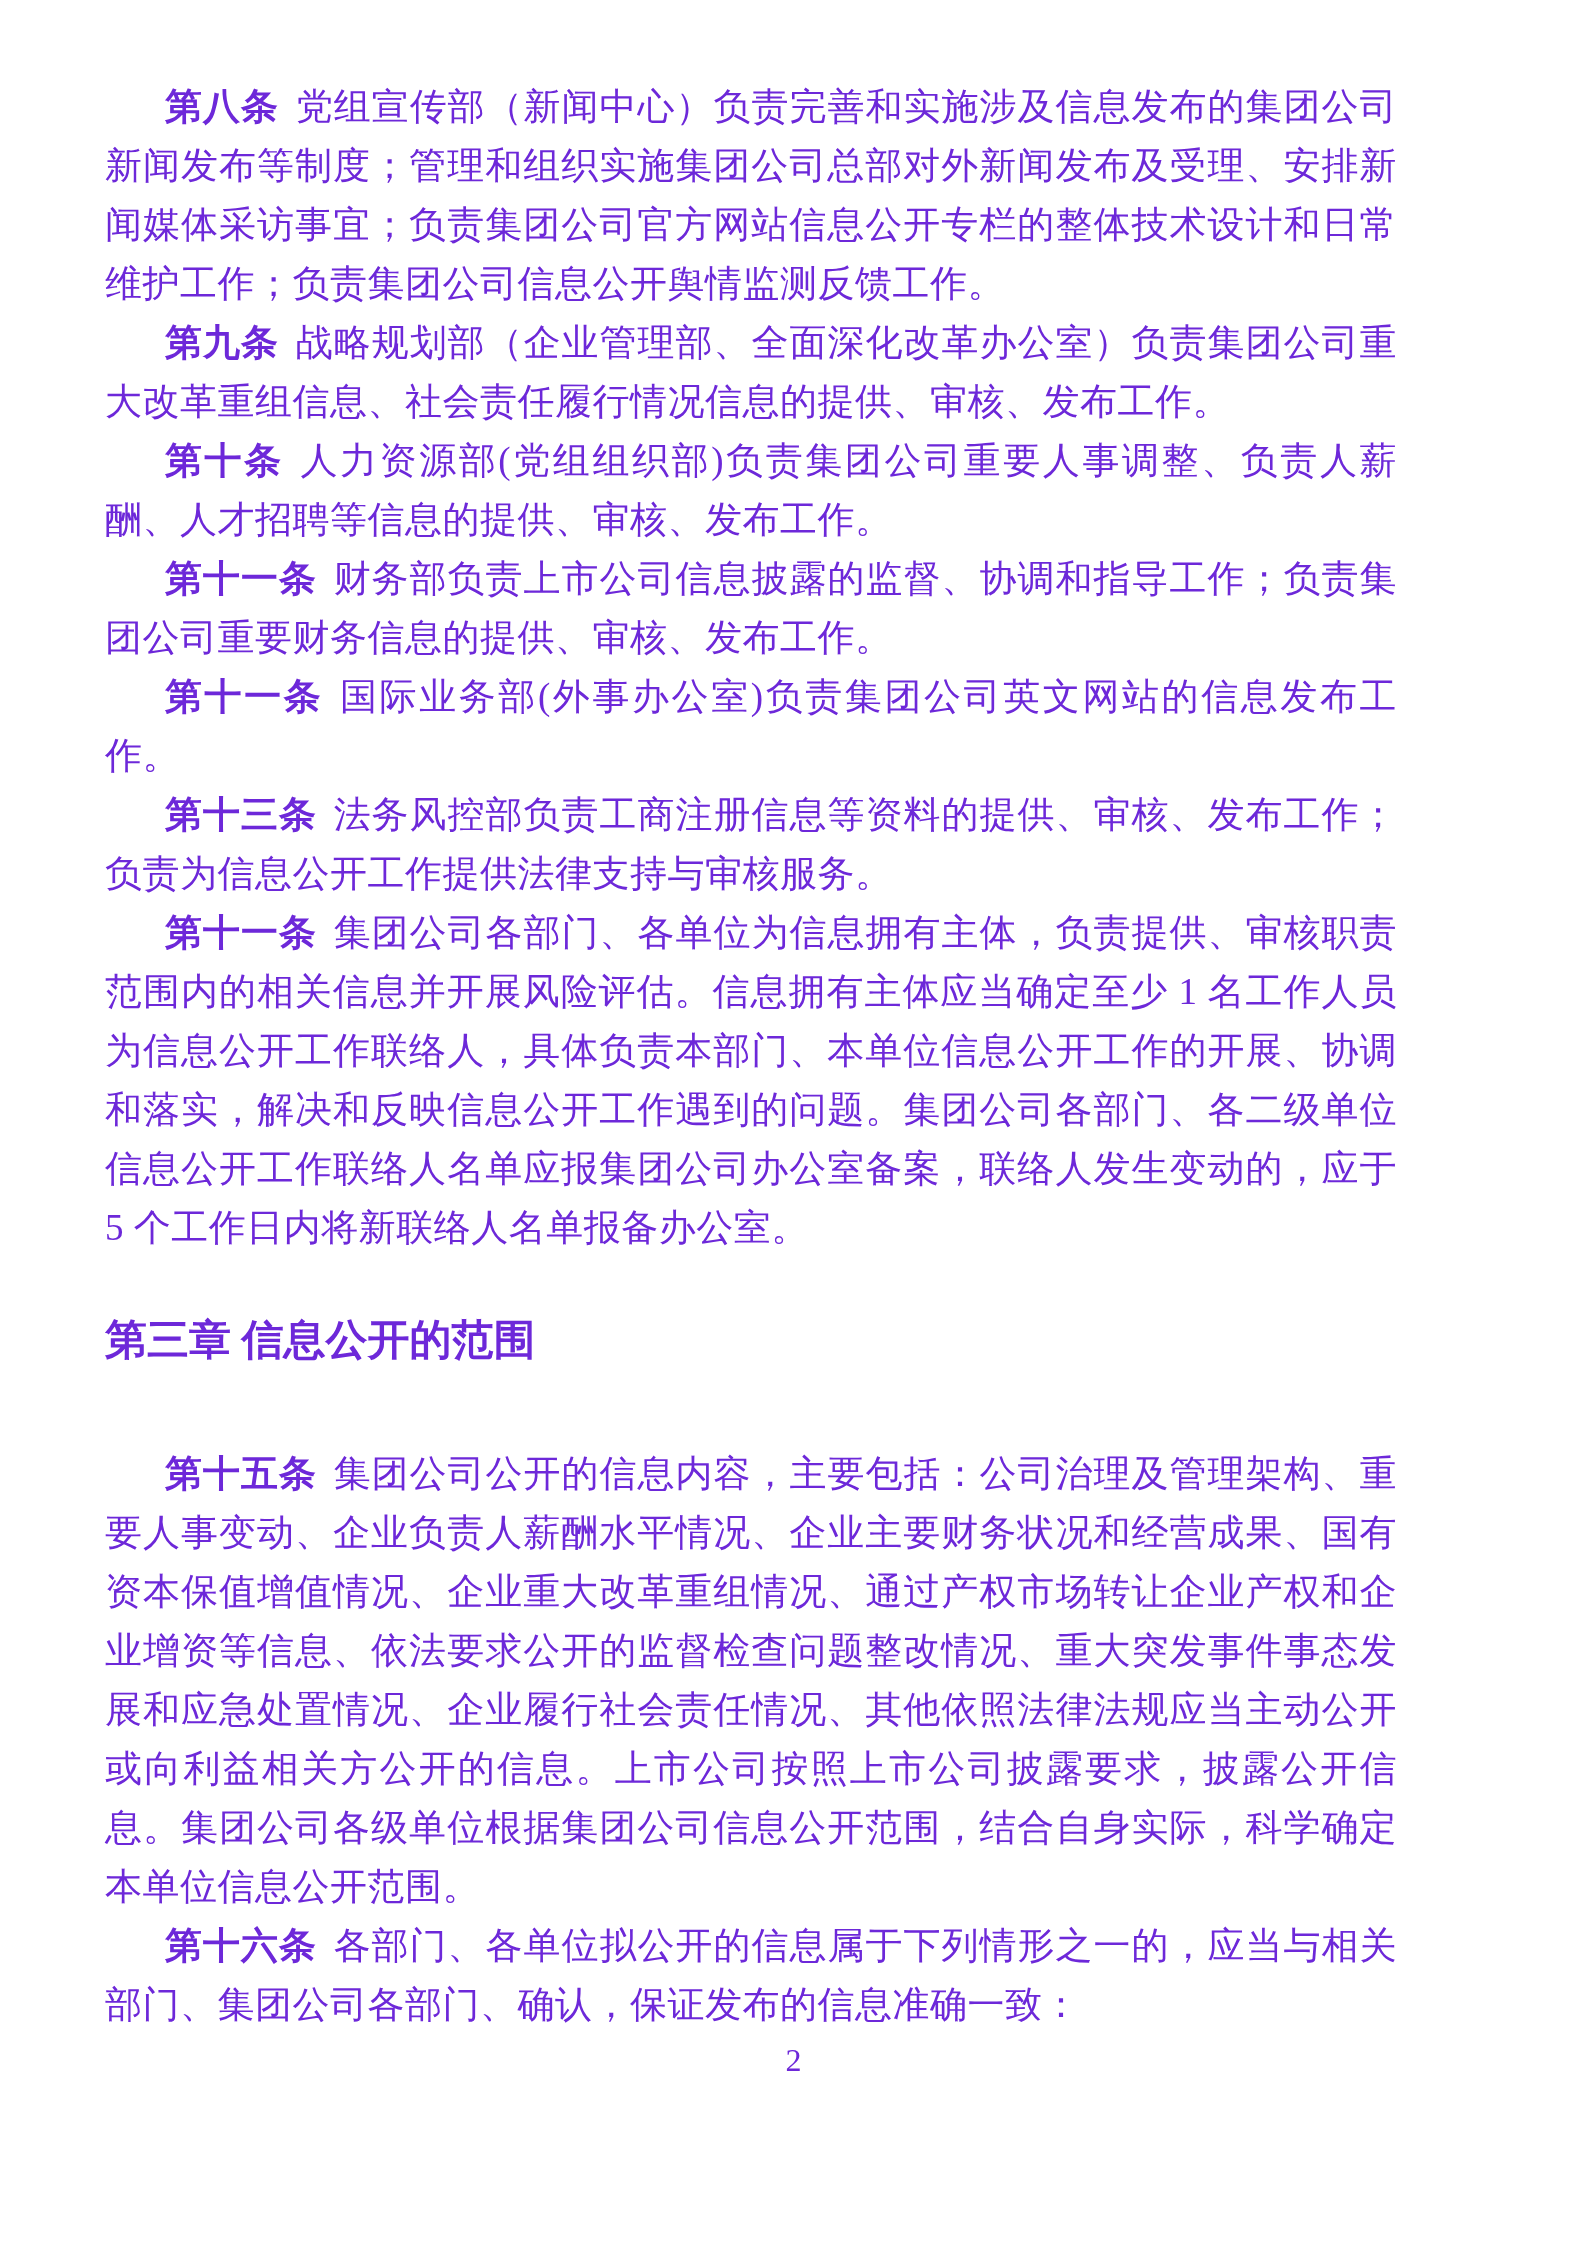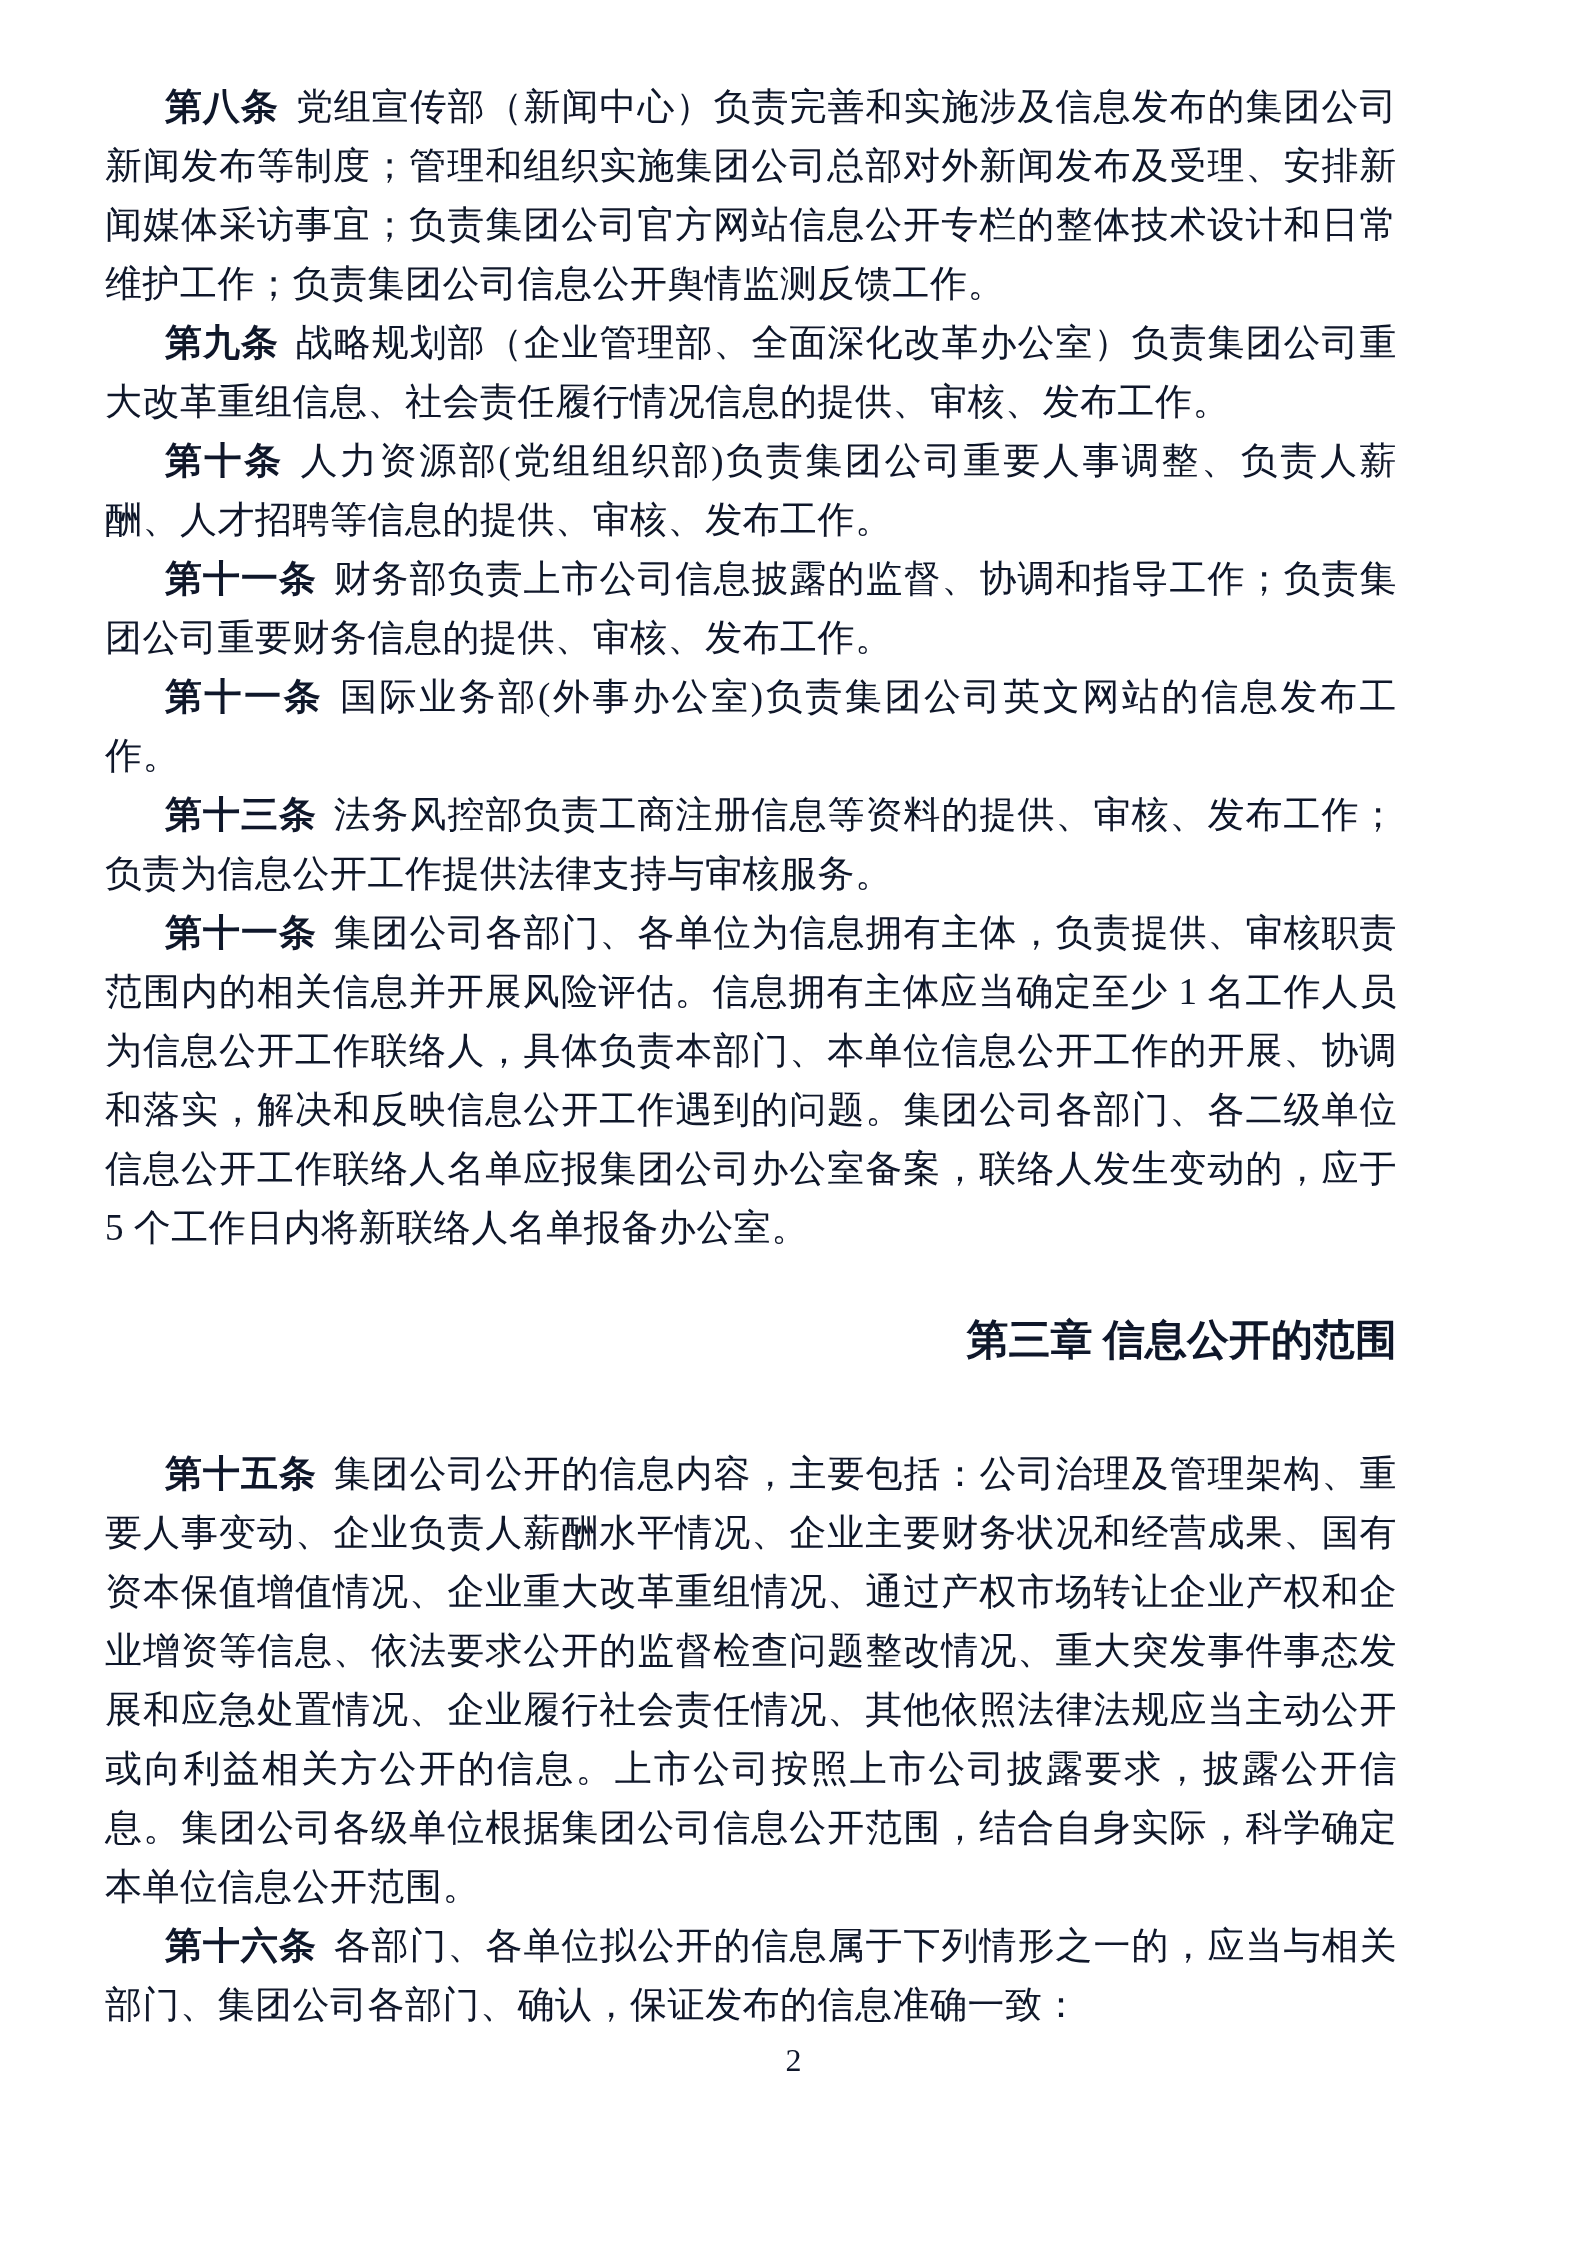--- a/index.html
+++ b/index.html
@@ -5,21 +5,21 @@
   html, body {
     margin: 0;
     padding: 0;
     background: #ffffff;
   }
   .sheet {
     position: relative;
     width: 1587px;
     height: 2245px;
     background: #ffffff;
-    color: #0f172a;
+    color: #6d28d9;
     font-family: "Liberation Serif", "DejaVu Serif", serif;
     overflow: hidden;
     box-sizing: border-box;
     padding: 77px 190px 0 105px;
   }
   .para {
     margin: 0;
     font-size: 37px;
     line-height: 59px;
     text-align: justify;
@@ -31,21 +31,21 @@
   .num {
     font-family: "Liberation Sans", "DejaVu Sans", sans-serif;
     font-weight: 700;
     margin-right: 0.45em;
   }
   .chapter {
     margin: 54px 0 74px 0;
     font-size: 42px;
     line-height: 59px;
     font-weight: 700;
-    text-align: right;
+    text-align: left;
     font-family: "Liberation Serif", "DejaVu Serif", serif;
   }
   .pagenum {
     position: absolute;
     left: 0;
     right: 0;
     top: 2042px;
     text-align: center;
     font-size: 32px;
     line-height: 36px;

